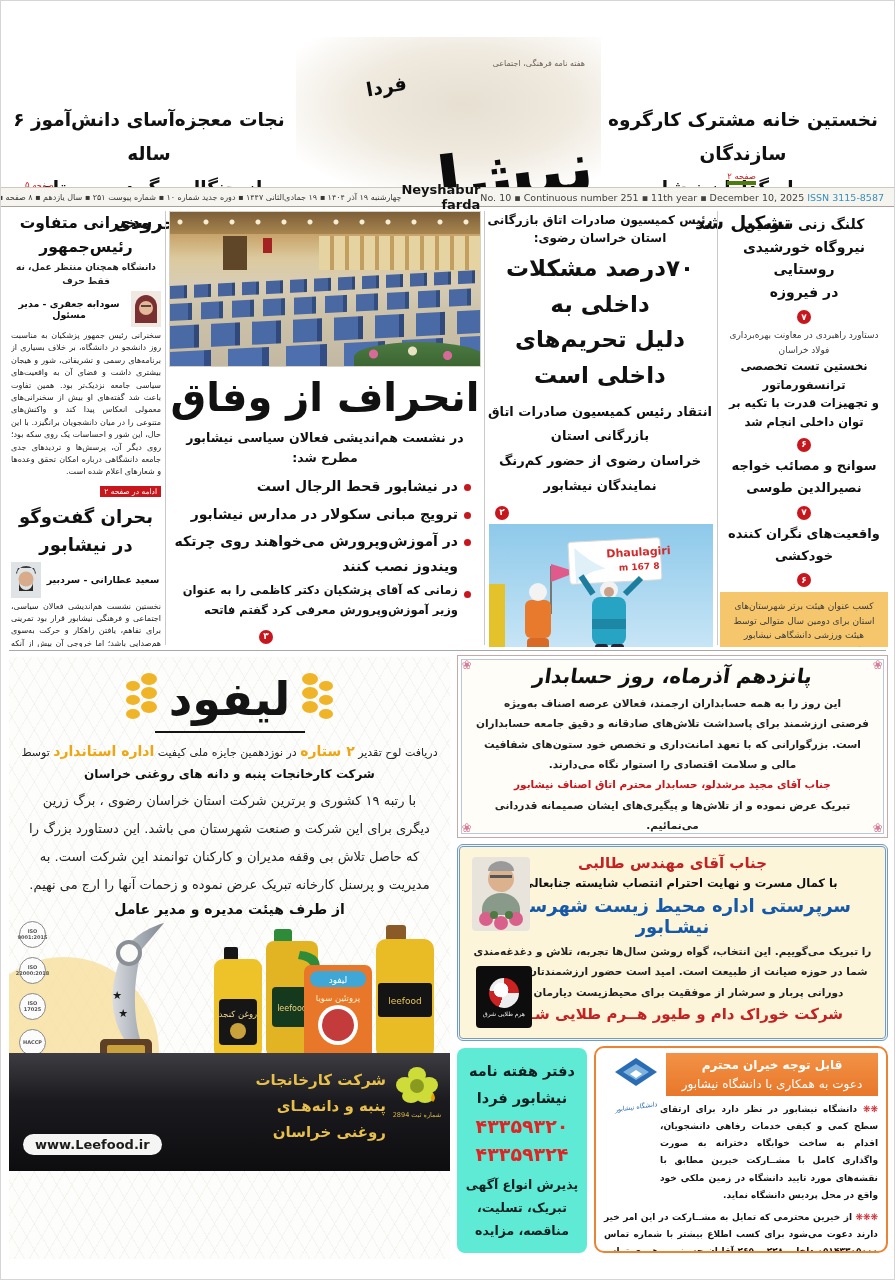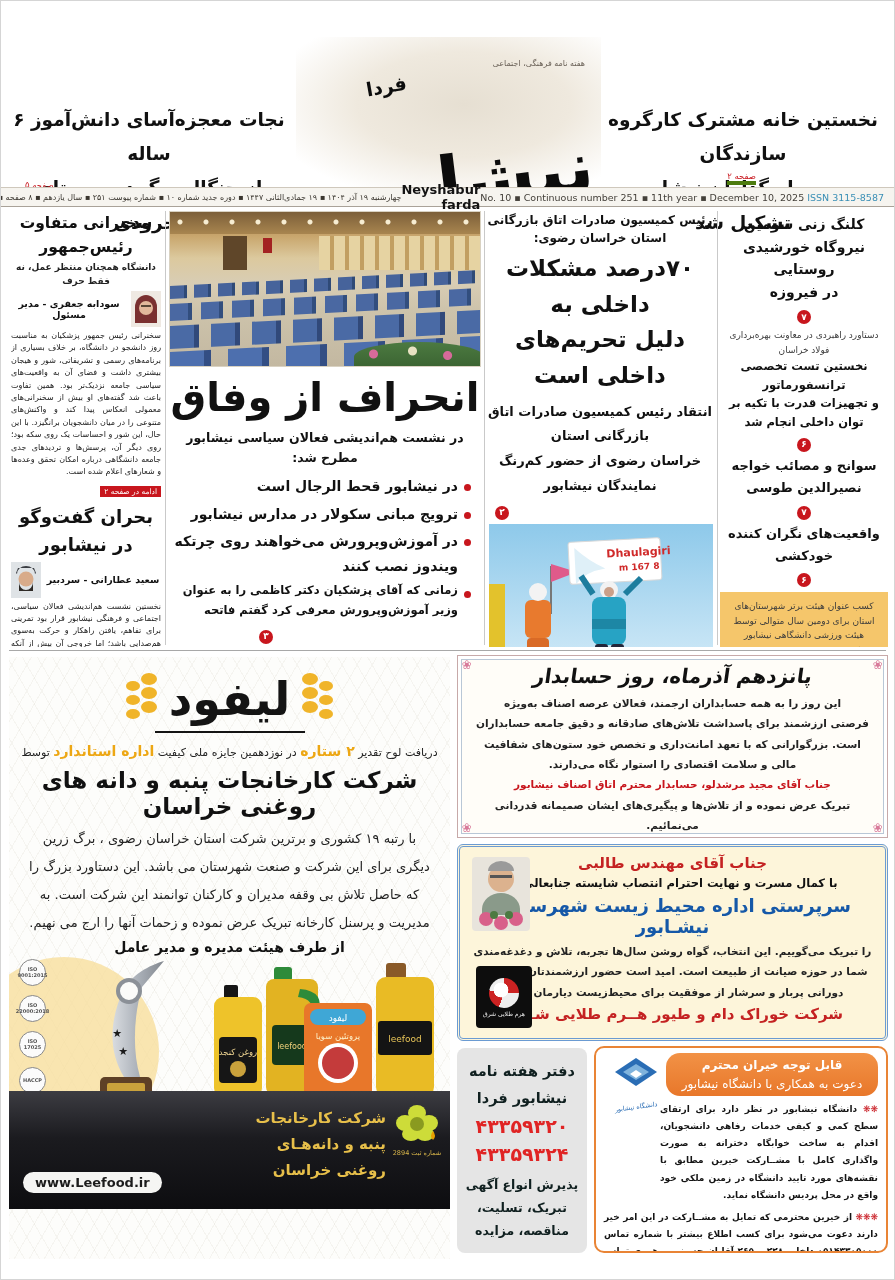--- a/index.html
+++ b/index.html
@@ -92,21 +92,21 @@
     background:
       repeating-linear-gradient(60deg,rgba(210,205,190,.18) 0 1px,transparent 1px 13px),
       repeating-linear-gradient(-60deg,rgba(210,205,190,.18) 0 1px,transparent 1px 13px),#fdfdfb;}
   .lf-circle{position:absolute;left:-40px;top:300px;width:190px;height:190px;border-radius:50%;background:#f7df9e;opacity:.8;}
   .lf-logo-row{position:relative;display:flex;justify-content:center;align-items:center;gap:10px;margin-top:14px;}
   .lf-name{font-size:46px;font-weight:700;color:#141414;line-height:1;}
   .lf-underline{width:150px;height:2px;background:#141414;margin:4px auto 0;}
   .lf-slogan{text-align:center;font-size:11px;letter-spacing:6px;color:#222;margin-top:4px;}
   .lf-award{text-align:center;font-size:11px;color:#222;margin-top:10px;}
   .lf-award .y{color:#eda714;font-weight:700;font-size:14px;}
-  .lf-company{text-align:center;font-size:23px;font-weight:700;margin-top:8px;}
+  .lf-company{text-align:center;font-size:12px;font-weight:700;margin-top:8px;}
   .lf-body{font-size:13px;line-height:2.15;text-align:center;padding:0 18px;margin-top:6px;color:#222;}
   .lf-sign{text-align:center;font-size:14px;font-weight:700;margin-top:2px;}
   .lf-fig{position:relative;height:250px;margin-top:4px;}
   .iso-col{position:absolute;left:10px;top:0;display:flex;flex-direction:column;gap:9px;}
   .iso{width:27px;height:27px;border-radius:50%;border:1px solid #888;color:#555;font-size:5px;font-weight:700;
        display:flex;align-items:center;justify-content:center;text-align:center;background:#fbfbfb;direction:ltr;}
   .lf-dark{position:absolute;left:0;right:0;bottom:0;height:118px;background:linear-gradient(180deg,#3c3c42 0,#1b1b1f 40%,#0d0d10 100%);}
   .lf-dark .co{position:absolute;right:64px;top:14px;font-size:15px;font-weight:700;color:#e7bf4a;line-height:1.75;text-align:right;white-space:pre-line;}
   .lf-flower{position:absolute;right:6px;top:12px;width:54px;text-align:center;}
   .lf-reg{font-size:6.5px;color:#d9b64a;margin-top:2px;}
@@ -128,28 +128,28 @@
   .tal-body{font-size:10.5px;font-weight:700;line-height:1.95;margin-top:4px;color:#222;}
   .tal-sig{font-size:15px;font-weight:700;color:#c42222;margin-top:3px;}
   .tal-photo{position:absolute;left:12px;top:10px;}
   .herm-logo{position:absolute;left:16px;bottom:10px;width:56px;height:62px;background:#0d0d0d;border-radius:4px;
     display:flex;flex-direction:column;align-items:center;justify-content:center;gap:2px;}
   .herm-mark{width:30px;height:30px;border-radius:50%;background:
     radial-gradient(circle at 40% 40%, #fff 28%, transparent 30%),
     conic-gradient(#c22 0 90deg,#eee 90deg 200deg,#c22 200deg 280deg,#eee 280deg);}
   .herm-cap{font-size:6px;color:#eee;}
   
-  .ad-office{left:456px;top:1047px;width:130px;height:205px;background:#e5e5e5;border-radius:8px;
+  .ad-office{left:456px;top:1047px;width:130px;height:205px;background:#5eead4;border-radius:8px;
     text-align:center;padding:10px 4px;}
   .off-name{font-size:14.5px;font-weight:700;line-height:1.85;white-space:pre-line;color:#102020;}
   .off-phone{direction:ltr;font-size:19px;font-weight:700;color:#e02424;line-height:1.5;}
   .off-srv{font-size:12.5px;font-weight:700;line-height:1.85;white-space:pre-line;margin-top:4px;color:#102020;}
   
   .ad-univ{left:593px;top:1045px;width:294px;height:207px;background:#fff;border:2px solid #e98435;border-radius:10px;padding:5px 8px 4px;}
-  .un-header{margin-left:62px;background:linear-gradient(180deg,#f29246,#e8772a);border-radius:14px;
+  .un-header{margin-left:62px;background:linear-gradient(180deg,#f29246,#e8772a);border-radius:0;
     color:#fff;text-align:center;padding:3px 4px;}
   .un-h1{font-size:12px;font-weight:700;line-height:1.6;}
   .un-h2{font-size:12px;font-weight:400;line-height:1.5;}
   .un-logo{position:absolute;left:12px;top:10px;width:56px;text-align:center;}
   .un-logo .cap{font-size:6.5px;color:#2a6db5;transform:rotate(-8deg);display:block;margin-top:1px;}
   .un-p{font-size:9px;font-weight:700;line-height:1.9;text-align:justify;margin-top:5px;color:#151515;}
   .un-p.first{margin-left:56px;}
   .un-p .mark{color:#c8161d;letter-spacing:1px;}
 </style>
 </head>

